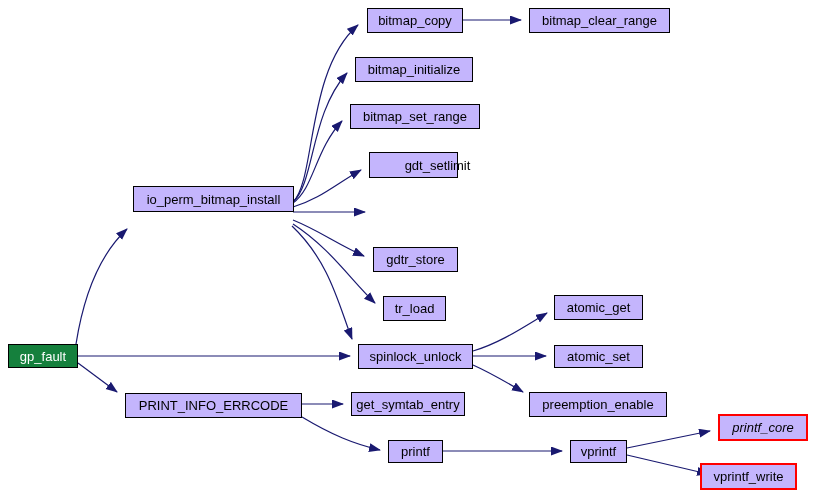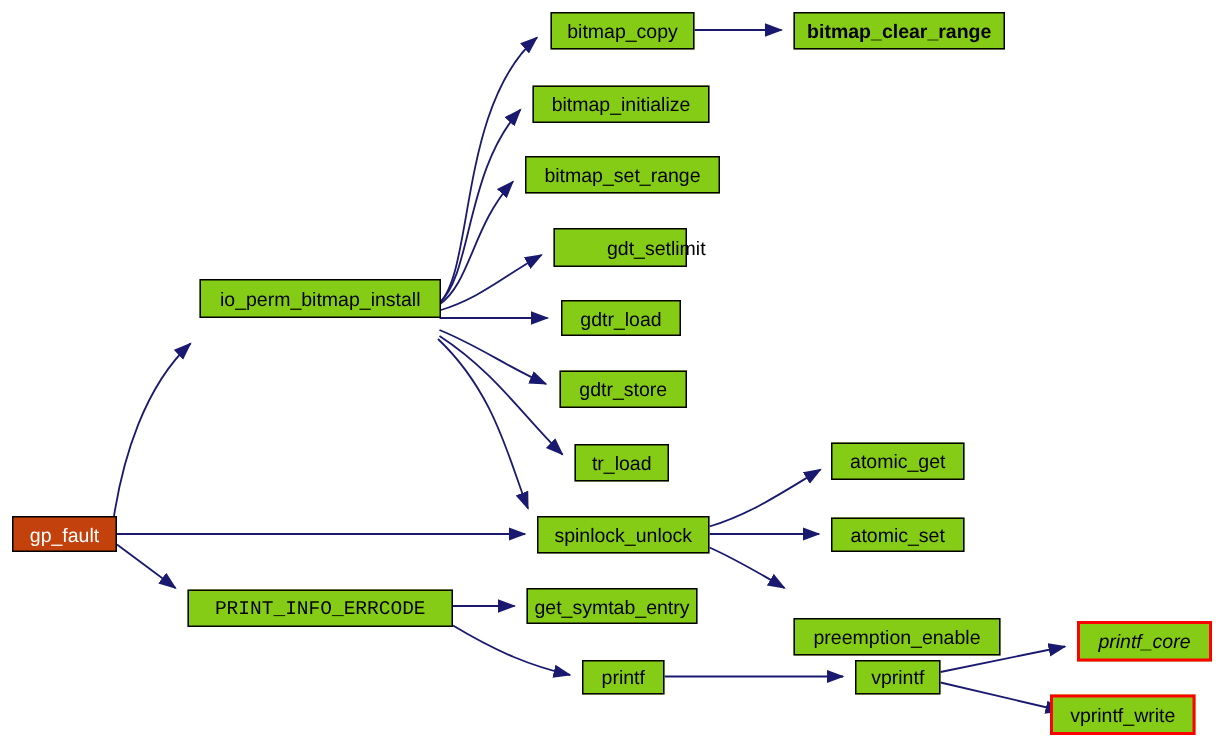--- a/index.html
+++ b/index.html
@@ -18,33 +18,33 @@
   #edges {
     position: absolute;
     left: 0;
     top: 0;
     width: 820px;
     height: 495px;
   }
   .node {
     position: absolute;
     box-sizing: border-box;
-    background: #84cc16;
+    background: #c4b5fd;
     border: 1px solid #000000;
     color: #000000;
     font-size: 13px;
     line-height: 1;
     display: flex;
     align-items: center;
     justify-content: center;
     white-space: nowrap;
     cursor: pointer;
   }
   .node.root {
-    background: #c2410c;
+    background: #15803d;
     color: #ffffff;
   }
   .node.truncated {
     border: 2px solid #ff0000;
   }
 </style>
 </head>
 <body>
 
 <div id="canvas">
@@ -82,43 +82,42 @@
     <path d="M627,448 L710,431" marker-end="url(#arrow)"></path>
     <path d="M627,455 L708,474" marker-end="url(#arrow)"></path>
   </svg>
 
   <div class="node root" style="left:8px; top:344px; width:70px; height:24px;">gp_fault</div>
 
   <div class="node" style="left:133px; top:186px; width:161px; height:26px;">io_perm_bitmap_install</div>
 
   <div class="node" style="left:367px; top:8px; width:96px; height:25px;">bitmap_copy</div>
 
-  <div class="node" style="left:529px; top:8px; width:141px; height:25px;font-weight:bold;">bitmap_clear_range</div>
+  <div class="node" style="left:529px; top:8px; width:141px; height:25px;">bitmap_clear_range</div>
 
   <div class="node" style="left:355px; top:57px; width:118px; height:25px;">bitmap_initialize</div>
 
   <div class="node" style="left:350px; top:104px; width:130px; height:25px;">bitmap_set_range</div>
 
   <div class="node" style="left:369px; top:152px; width:89px; height:26px;padding-left:48px;">gdt_setlimit</div>
 
-  <div class="node" style="left:374px; top:200px; width:80px; height:24px;">gdtr_load</div>
 
   <div class="node" style="left:373px; top:247px; width:85px; height:25px;">gdtr_store</div>
 
   <div class="node" style="left:383px; top:296px; width:63px; height:25px;">tr_load</div>
 
   <div class="node" style="left:358px; top:344px; width:115px; height:25px;">spinlock_unlock</div>
 
   <div class="node" style="left:554px; top:295px; width:89px; height:25px;">atomic_get</div>
 
   <div class="node" style="left:554px; top:345px; width:89px; height:23px;">atomic_set</div>
 
-  <div class="node" style="left:529px; top:392px; width:138px; height:25px;margin-top:20px;">preemption_enable</div>
+  <div class="node" style="left:529px; top:392px; width:138px; height:25px;">preemption_enable</div>
 
-  <div class="node" style="left:125px; top:393px; width:177px; height:25px;font-family:Liberation Mono, monospace;">PRINT_INFO_ERRCODE</div>
+  <div class="node" style="left:125px; top:393px; width:177px; height:25px;">PRINT_INFO_ERRCODE</div>
 
   <div class="node" style="left:351px; top:392px; width:114px; height:24px;">get_symtab_entry</div>
 
   <div class="node" style="left:388px; top:440px; width:55px; height:23px;">printf</div>
 
   <div class="node" style="left:570px; top:440px; width:57px; height:23px;">vprintf</div>
 
   <div class="node truncated" style="left:718px; top:414px; width:90px; height:27px;font-style:italic;">printf_core</div>
 
   <div class="node truncated" style="left:700px; top:463px; width:97px; height:27px;">vprintf_write</div>

